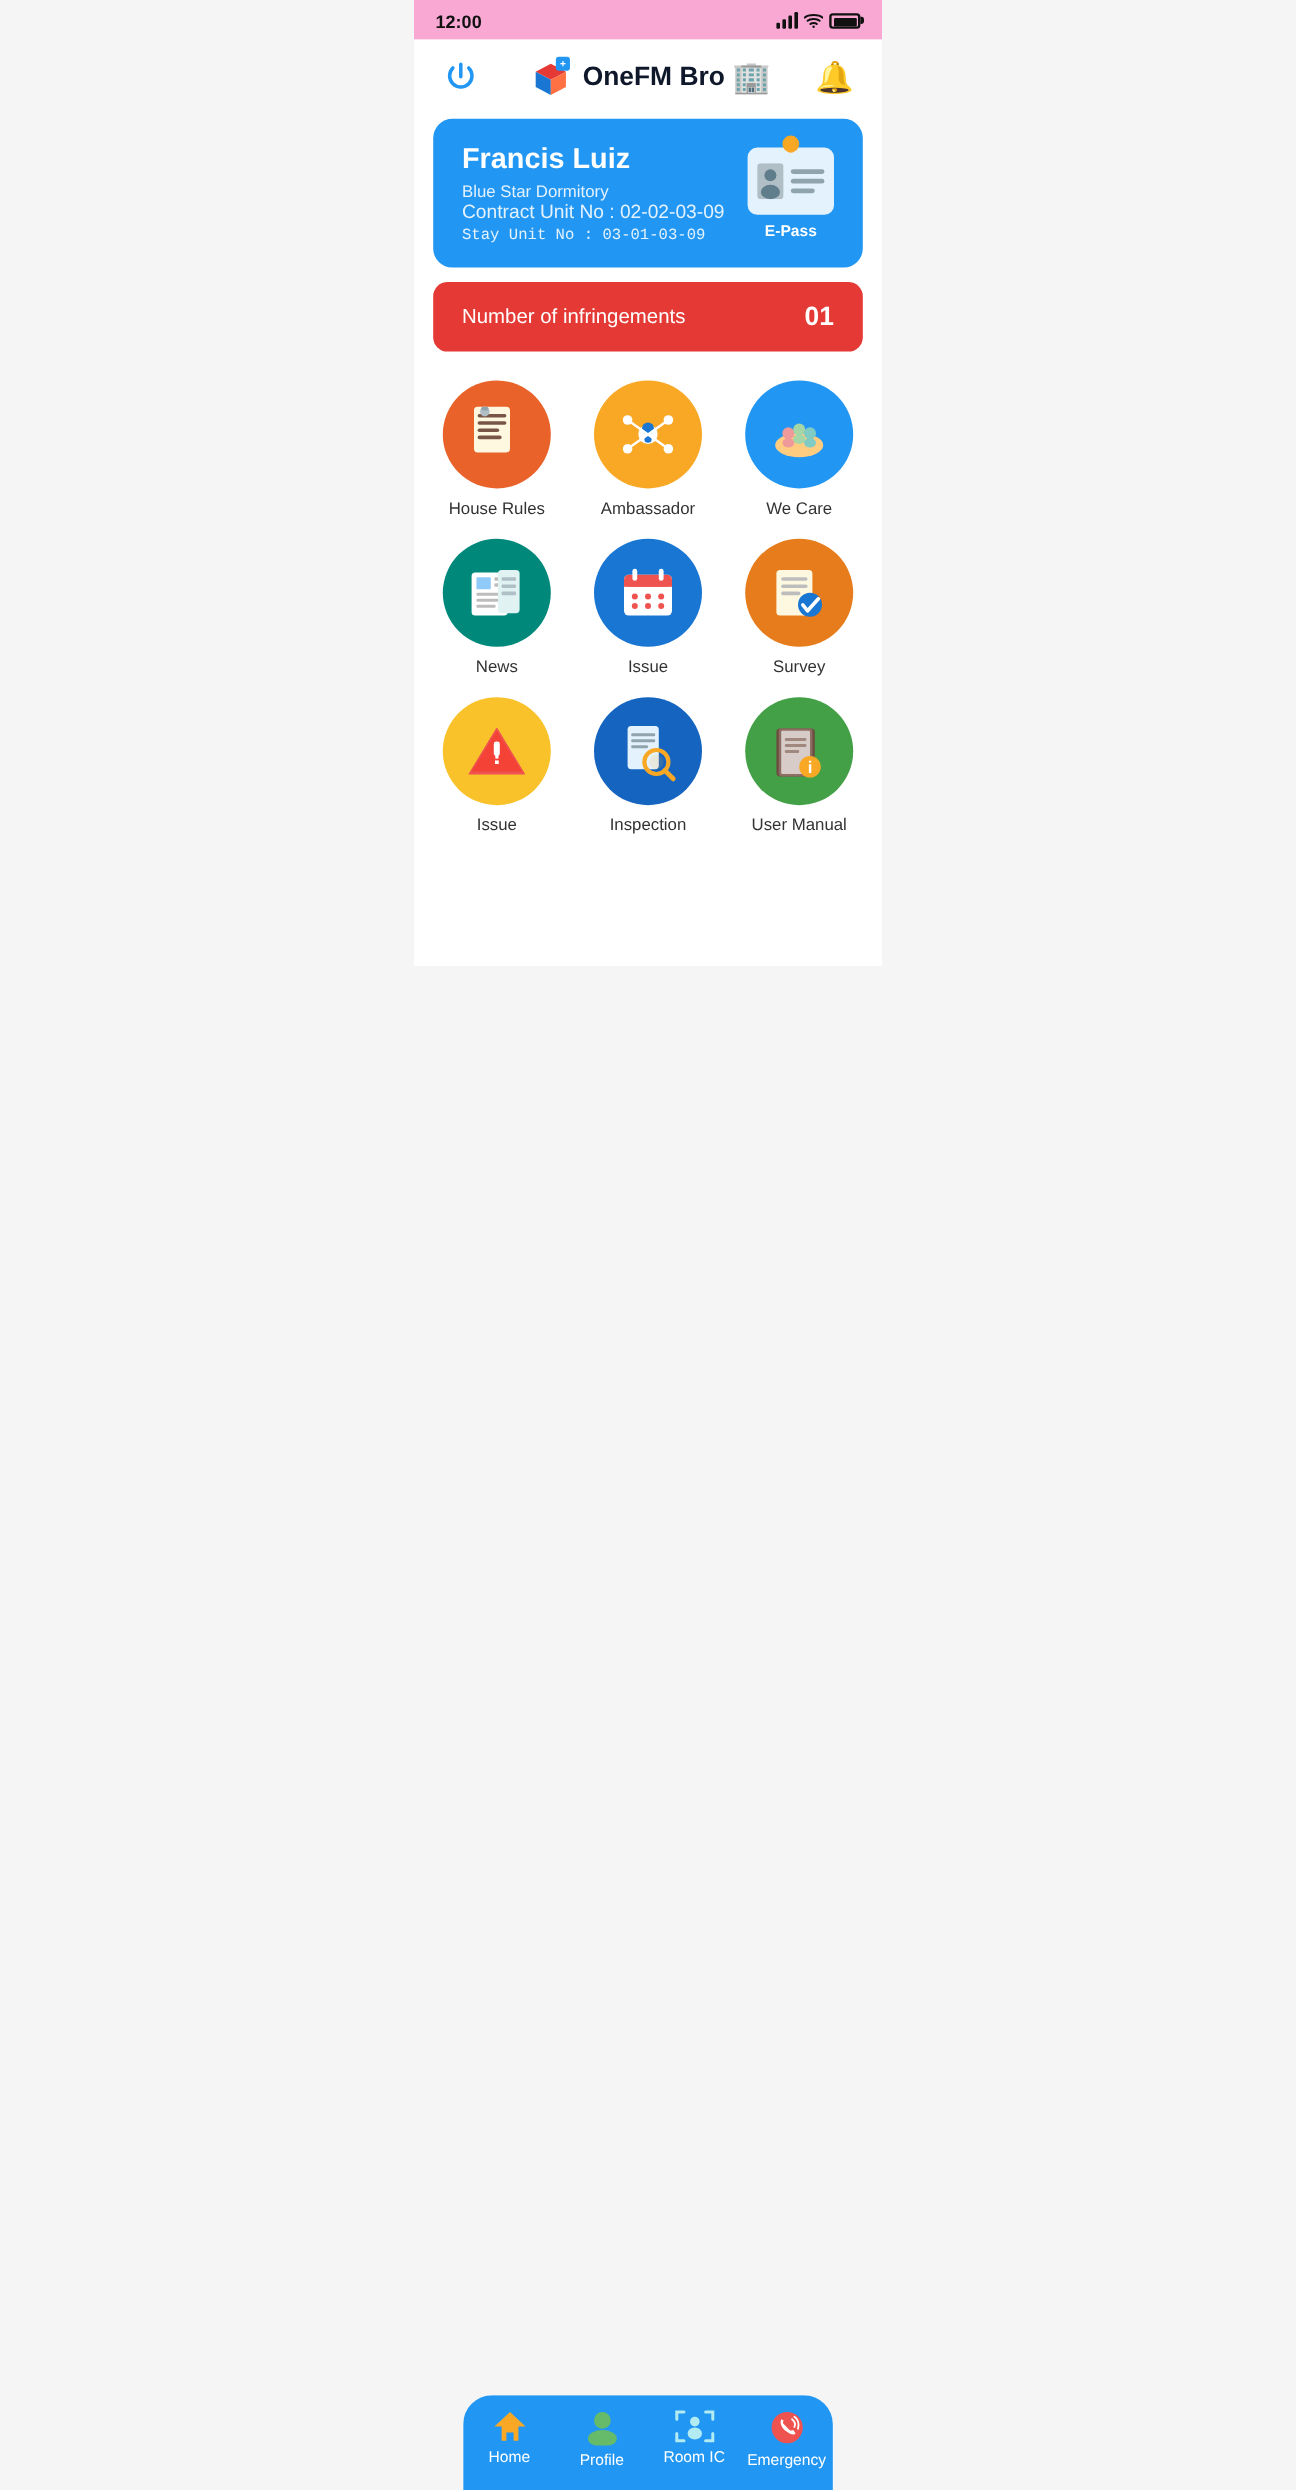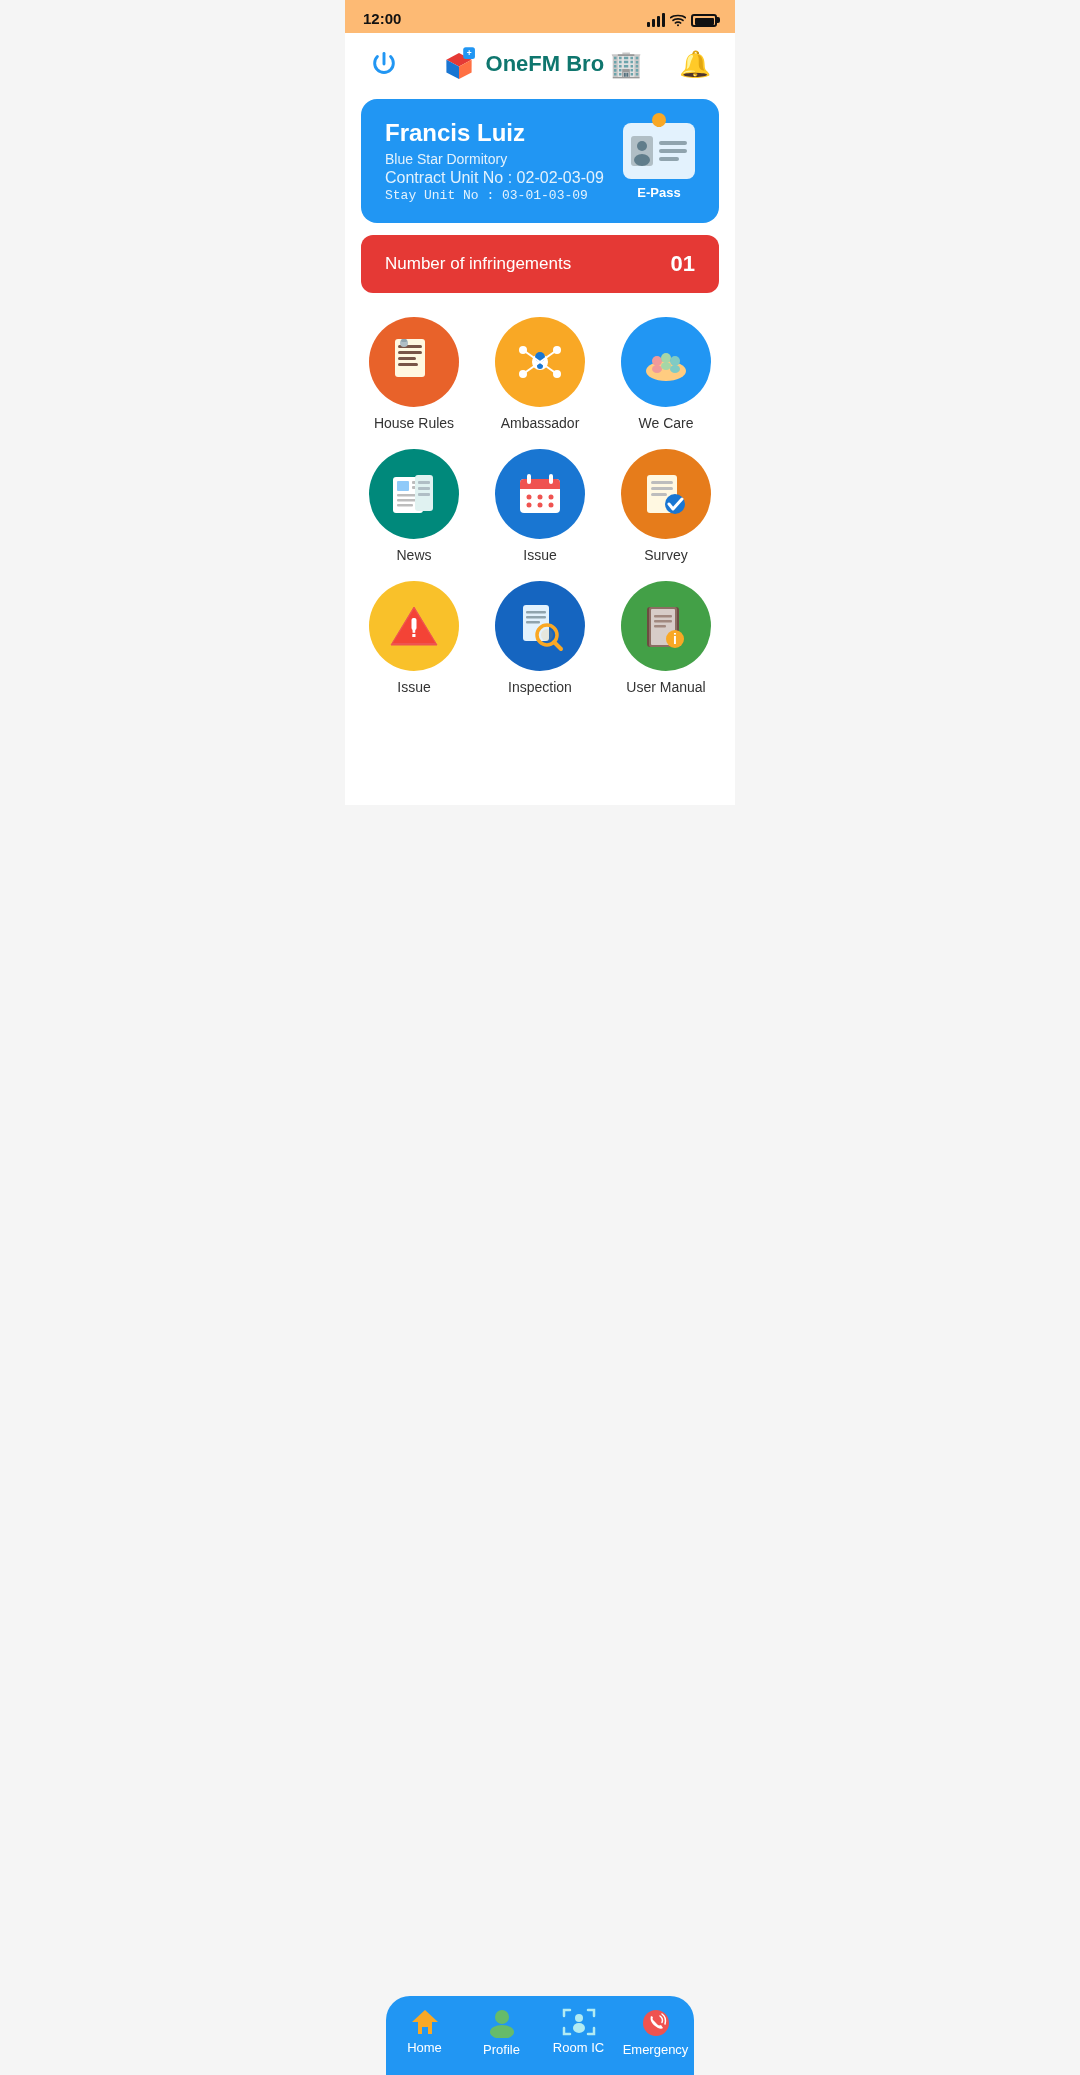--- a/index.html
+++ b/index.html
@@ -11,23 +11,23 @@
       margin: 0 auto;
       min-height: 750px;
       position: relative;
       overflow-x: hidden;
     }
 
     
     .status-bar {
       display: flex;
       justify-content: space-between;
-      align-items: flex-end;
+      align-items: flex-start;
       padding: 10px 18px 6px;
-      background: #fdba74;
+      background: #f9a8d4;
     }
     .status-time {
       font-size: 15px;
       font-weight: 600;
       color: #111;
     }
     .status-icons {
       display: flex;
       align-items: center;
       gap: 5px;
@@ -97,21 +97,21 @@
       height: 28px;
     }
     .app-title-area {
       display: flex;
       align-items: center;
       gap: 6px;
     }
     .app-name {
       font-size: 22px;
       font-weight: 700;
-      color: #0f766e;
+      color: #0f172a;
     }
     .bell-btn {
       width: 38px;
       height: 38px;
       display: flex;
       align-items: center;
       justify-content: center;
     }
     .bell-icon {
       font-size: 26px;

